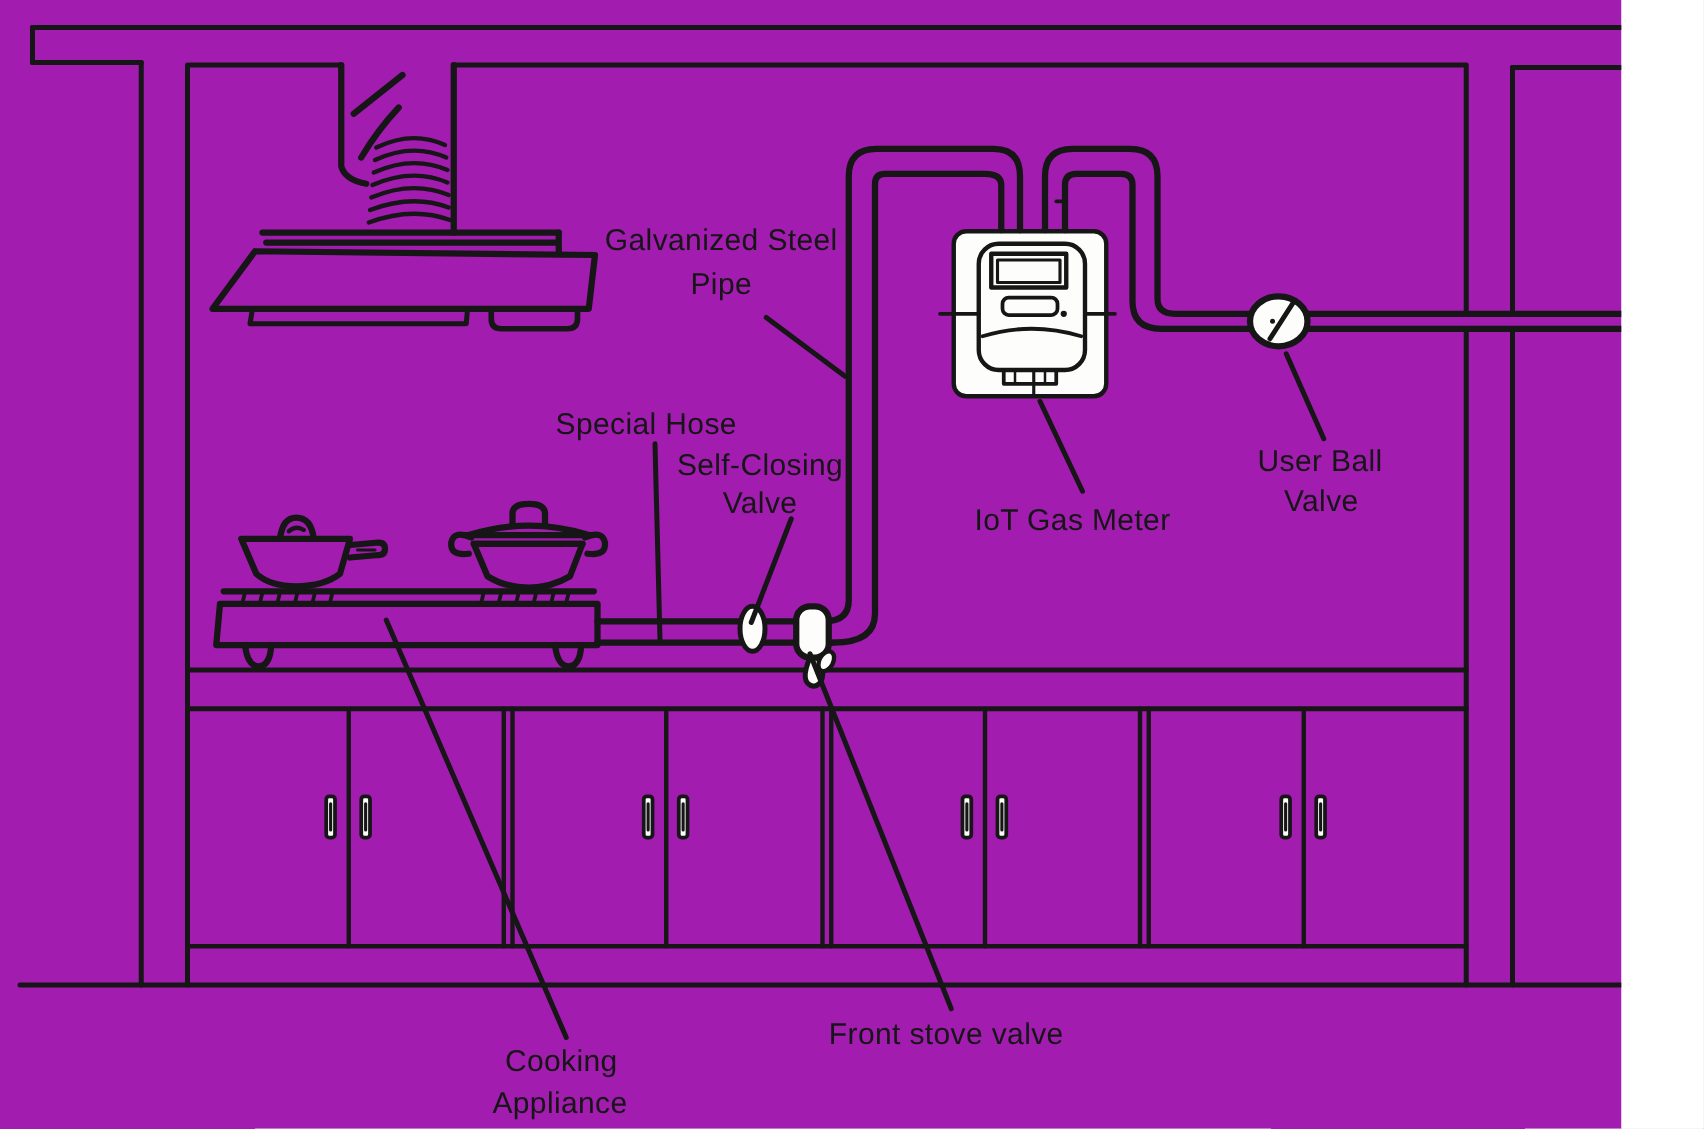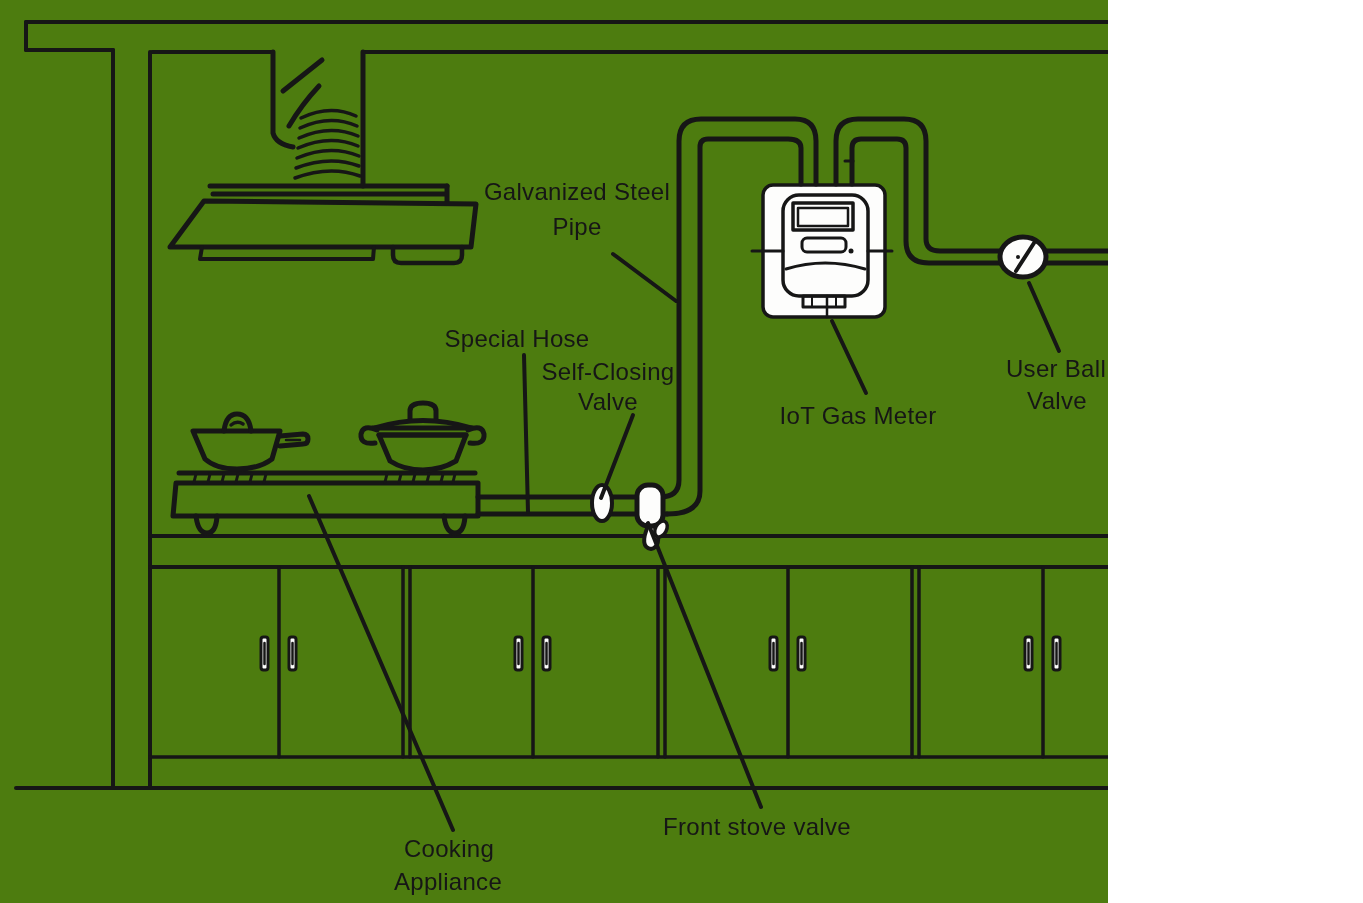--- a/index.html
+++ b/index.html
@@ -1,19 +1,19 @@
 <!DOCTYPE html>
 <html><head>
 <meta charset="utf-8">
 <style>
   html, body { margin: 0; padding: 0; background: #ffffff; }
   .stage {
     position: relative;
-    width: 1108px; height: 903px;
-    background: #4d7c0f;
+    width: 1297px; height: 903px;
+    background: #a21caf;
     overflow: hidden;
     font-family: "Liberation Sans", sans-serif;
     text-align: center;
   }
   svg { position: absolute; inset: 0; }
   svg text {
     font-family: "Liberation Sans", sans-serif;
     font-size: 24px;
     fill: #161616;
     letter-spacing: 0.3px;

